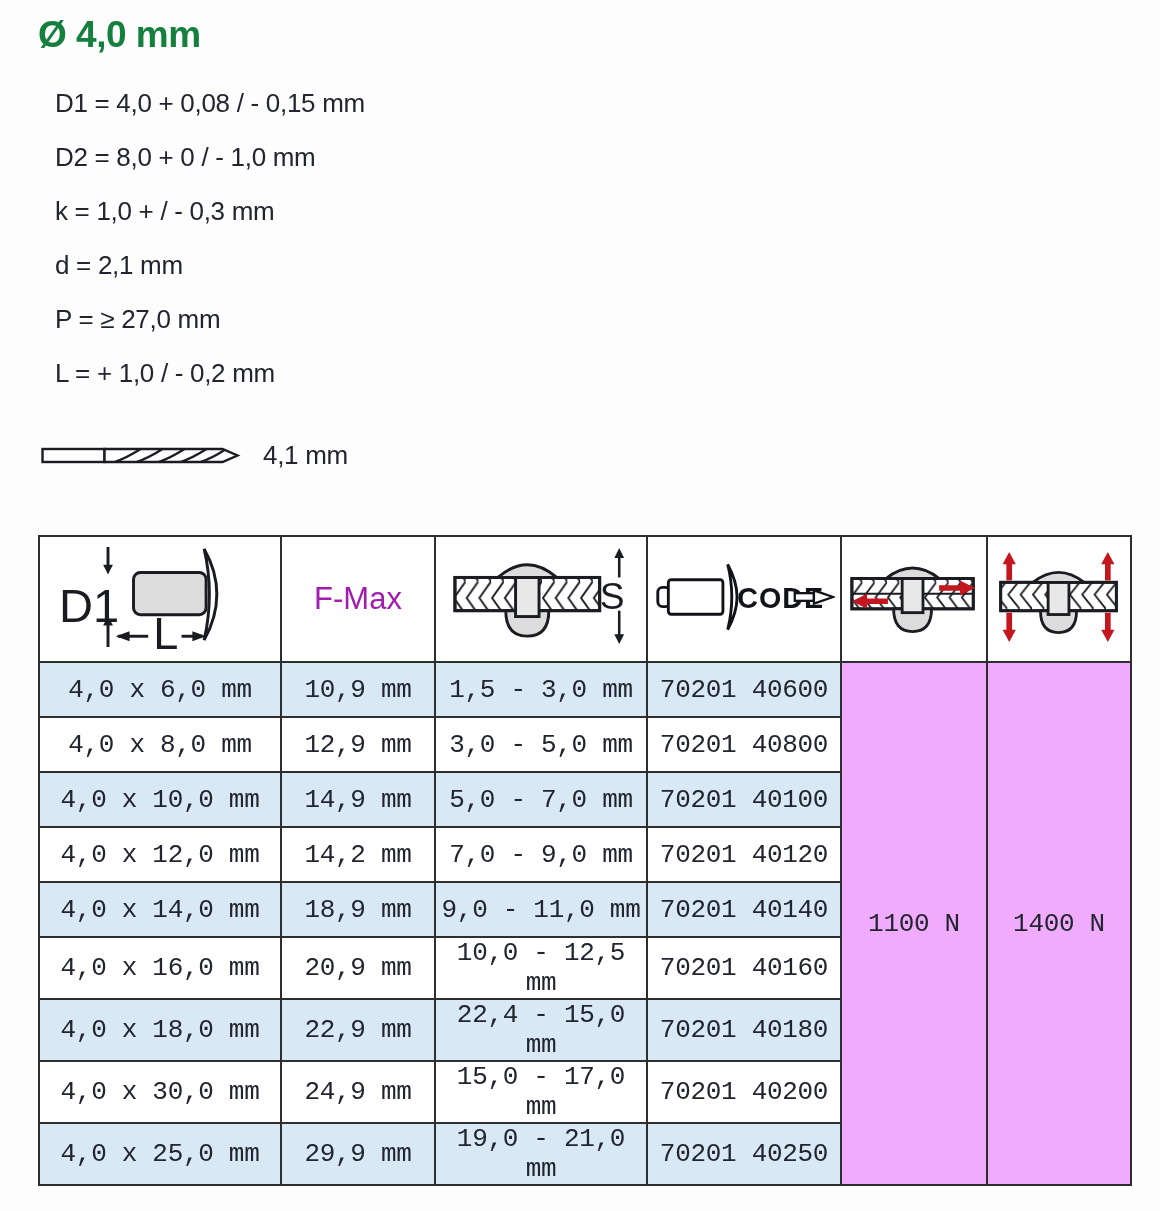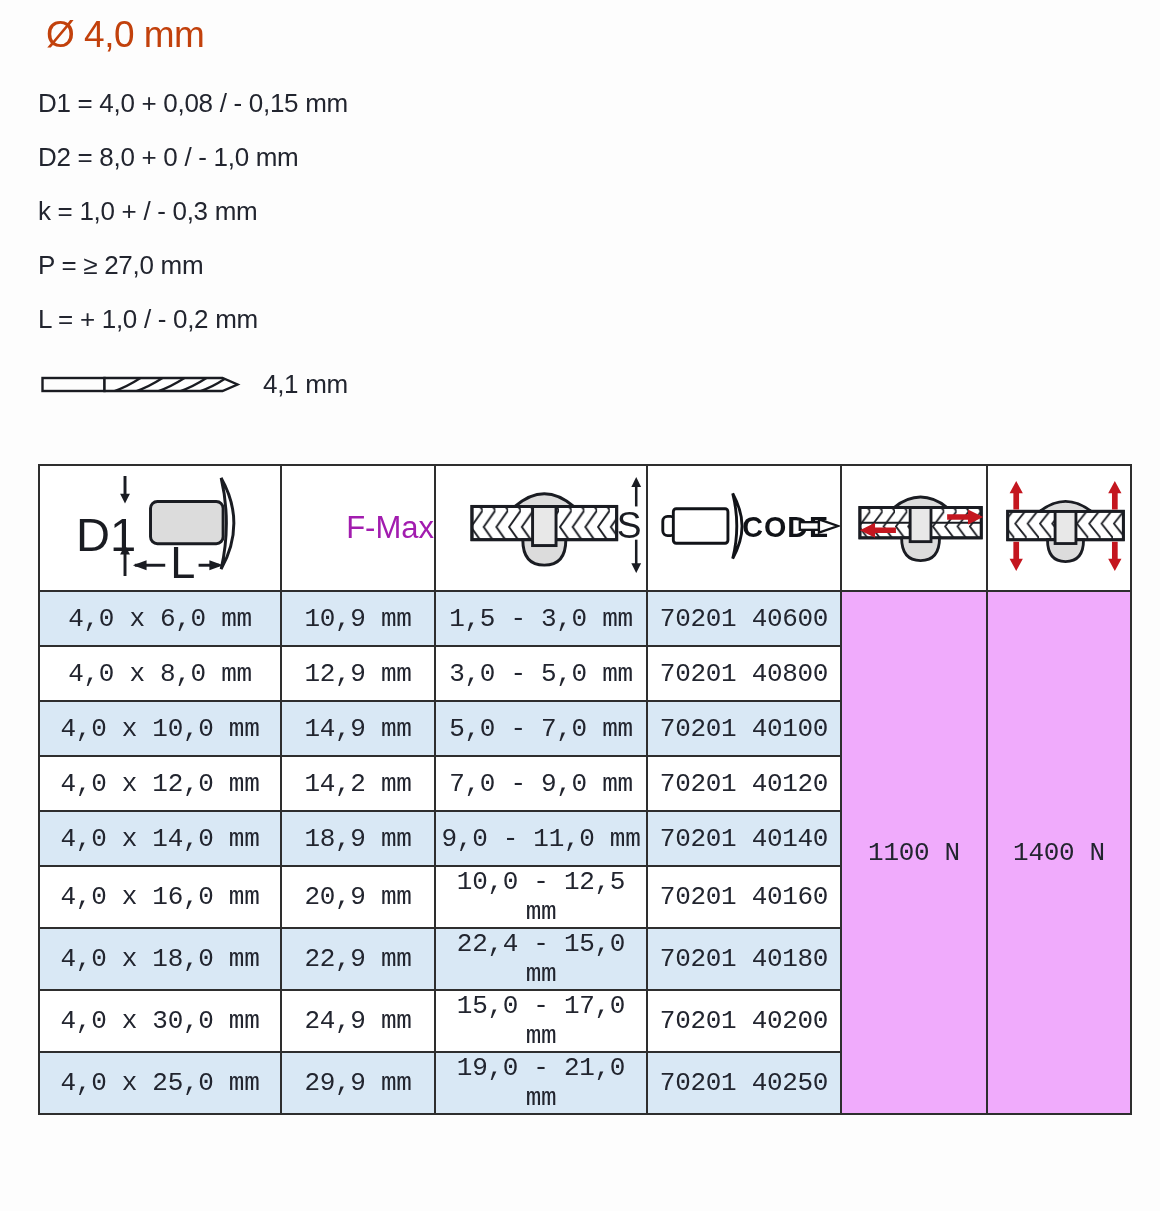--- a/index.html
+++ b/index.html
@@ -8,26 +8,26 @@
     width: 1160px;
     height: 1211px;
     background: #fdfdfd;
     font-family: "Liberation Sans", sans-serif;
     color: #22252f;
   }
   .content { padding: 8px 0 0 38px; }
 
   .page-title {
     font-size: 37px;
-    font-weight: 400;
-    color: #c2410c;
-    margin: 6px 0 20px 8px;
+    font-weight: 700;
+    color: #15803d;
+    margin: 6px 0 20px 0;
     letter-spacing: -0.5px;
   }
-  .spec-list { margin: 0; }
+  .spec-list { margin: 17px; }
   .spec-line {
     font-size: 26px;
     height: 54px;
     display: flex;
     align-items: center;
     letter-spacing: -0.3px;
     color: #22252f;
   }
   .drill-row {
     height: 54px;
@@ -44,21 +44,21 @@
     width: 1092px;
     background: #ffffff;
   }
   .spec-table th, .spec-table td {
     border: 2px solid #2e2e2e;
     padding: 0;
   }
   .spec-table th {
     height: 126px;
     background: #ffffff;
-    text-align: right;
+    text-align: center;
     vertical-align: middle;
     font-weight: 500;
   }
   .spec-table td {
     height: 55px;
     text-align: center;
     vertical-align: middle;
     font-size: 26px;
     letter-spacing: -0.3px;
     background: #ffffff;
@@ -77,20 +77,21 @@
 <body>
 
 <div class="content">
 
   <h1 class="page-title">Ø 4,0 mm</h1>
 
   <div class="spec-list">
     <div class="spec-line">D1 = 4,0 + 0,08 / - 0,15 mm</div>
     <div class="spec-line">D2 = 8,0 + 0 / - 1,0 mm</div>
     <div class="spec-line">k = 1,0 + / - 0,3 mm</div>
+    <div class="spec-line">d = 2,1 mm</div>
     <div class="spec-line">P = ≥ 27,0 mm</div>
     <div class="spec-line">L = + 1,0 / - 0,2 mm</div>
   </div>
 
   <div class="drill-row">
     <svg width="205" height="30" viewBox="0 0 200 30">
       <rect class="ink" x="2" y="8" width="62" height="13" fill="#ffffff" stroke-width="2.4"></rect>
       <polygon points="64,8 182,8 197,14.5 182,21 64,21" fill="#ffffff" stroke="#1a1c22" stroke-width="2.4"></polygon>
       <path class="ink" d="M74,21 Q86,17 100,8" stroke-width="2.2"></path>
       <path class="ink" d="M96,21 Q108,17 122,8" stroke-width="2.2"></path>

